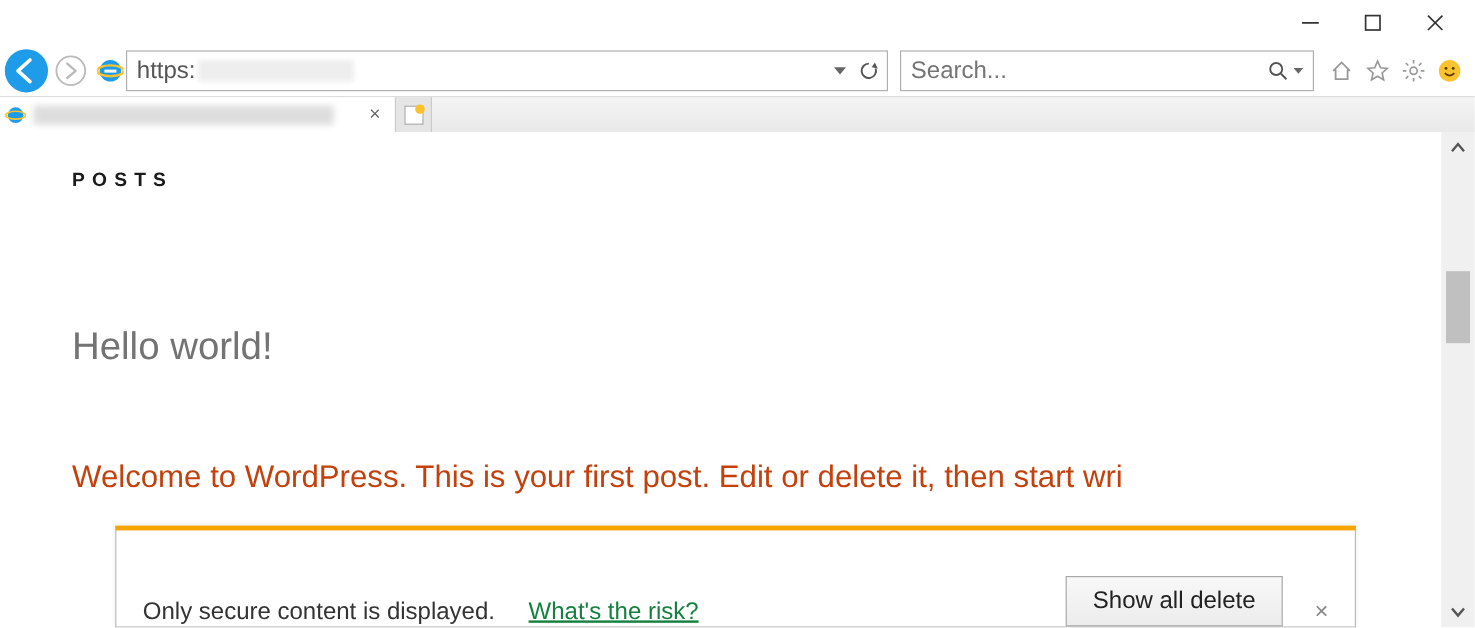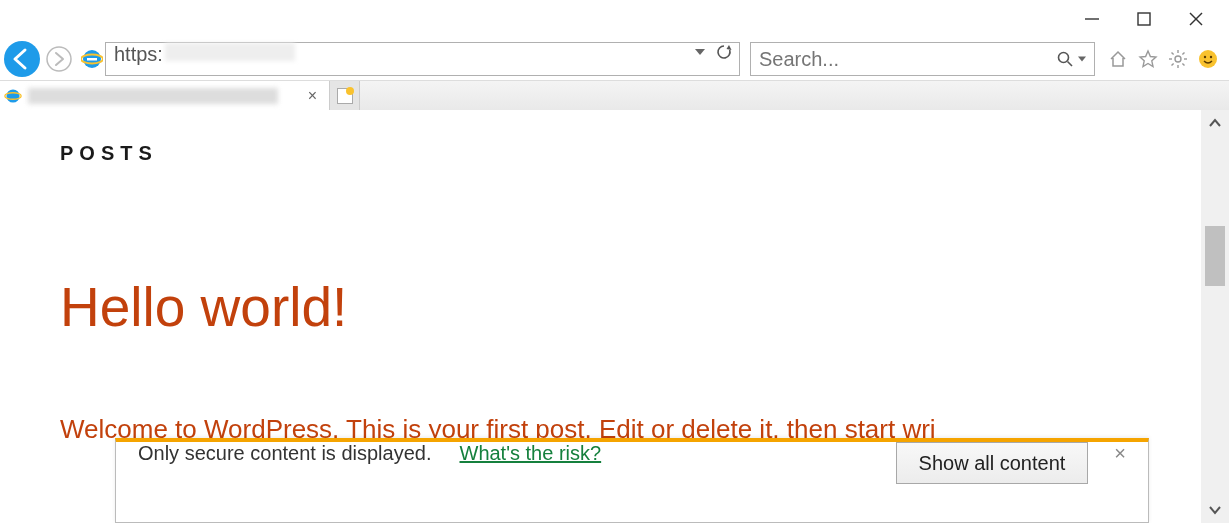--- a/index.html
+++ b/index.html
@@ -38,21 +38,21 @@
     margin-left: 3px;
   }
   .nav-fwd { width: 28px; height: 28px; margin-left: 4px; display:flex;align-items:center;justify-content:center;}
   .e-badge { width: 22px; height: 22px; margin-left: 8px; display:flex;align-items:center;justify-content:center;}
   .address-bar {
     flex: 1;
     height: 34px;
     border: 1px solid #b0b0b0;
     margin-left: 2px;
     display: flex;
-    align-items: flex-start;
+    align-items: center;
     padding: 0 6px 0 8px;
     font-size: 20px;
     color: #555;
     min-width: 300px;
     background: #fff;
     position: relative;
   }
   .addr-text { color:#555; }
   .addr-blur {
     display:inline-block;
@@ -116,29 +116,29 @@
   .newtab-icon::after{content:"";position:absolute;top:-2px;right:-2px;width:8px;height:8px;background:#f9c22e;border-radius:50%;}
   
   .page {
     position:absolute;
     top:110px; left:0; right:28px; bottom:0;
     padding: 32px 60px;
     overflow:hidden;
     background:#fff;
   }
   .posts-label {
-    font-size:20px;
+    font-size:16px;
     font-weight:700;
     letter-spacing:6px;
     color:#1a1a1a;
     margin-bottom: 110px;
   }
   .post-title {
-    font-size:55px;
-    color:#c2410c;
+    font-size:32px;
+    color:#737373;
     font-weight:400;
     margin-bottom: 70px;
   }
   .post-body {
     font-size:26px;
     color:#c2410c;
     line-height:1.55;
     max-width: 1050px;
   }
   
@@ -155,26 +155,25 @@
   .vscroll .thumb { position:absolute; left:4px; right:4px; top:90px; height:60px; background:#c0c0c0;}
   
   .infobar {
     position:absolute;
     left:96px; bottom:0;
     width:1034px;
     height:85px;
     background:#fff;
     border:1px solid #bbb;
     border-top:4px solid #f5a400;
-    display:flex; align-items:flex-start;
+    display:flex; align-items:flex-end;
     padding: 0 22px;
     font-size:20px;
     color:#333;
     box-shadow:0 -1px 4px rgba(0,0,0,.08);
-    margin-left:19px;
   }
   .infobar .msg { }
   .infobar .risk {
     color:#15803d; margin-left:28px;
   }
   .infobar .btn {
     margin-left:auto;
     height:42px;
     padding:0 22px;
     background:linear-gradient(#f8f8f8,#ececec);
@@ -330,15 +329,15 @@
   <div class="arrow">
     <svg width="14" height="14" viewBox="0 0 14 14">
         <polyline points="2,4 7,10 12,4" fill="none" stroke="#555" stroke-width="2"></polyline>
       </svg>
   </div>
 </div>
 
 <div class="infobar">
   <span class="msg">Only secure content is displayed.</span>
   <a class="risk" href="#">What's the risk?</a>
-  <button class="btn">Show all content</button>
+  <button class="btn">Show all delete</button>
   <span class="close">×</span>
 </div>
 
 </body></html>

